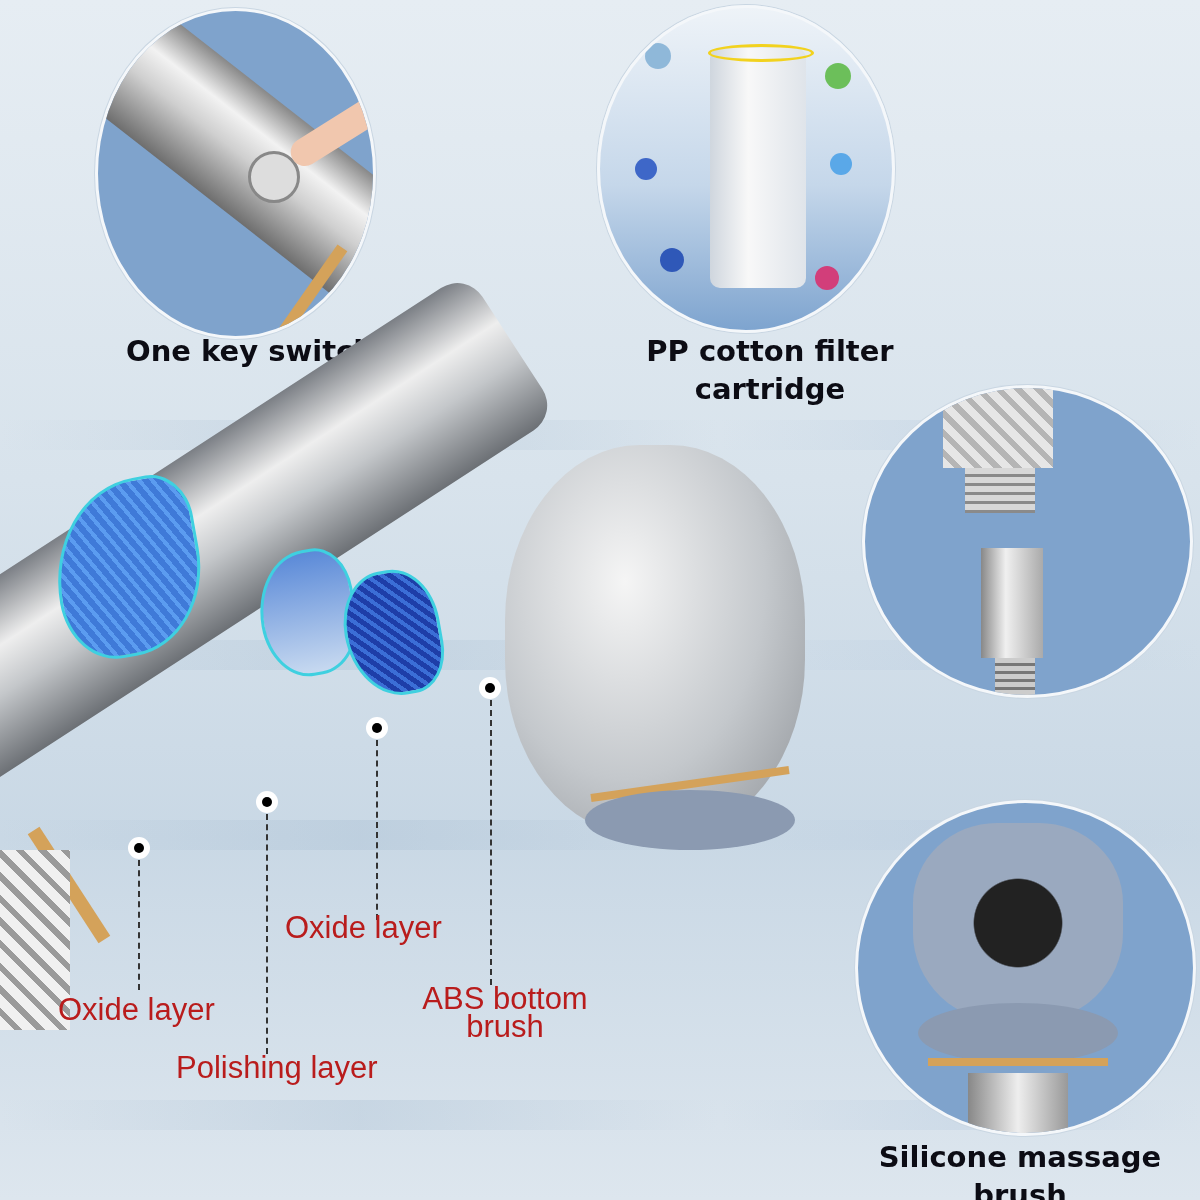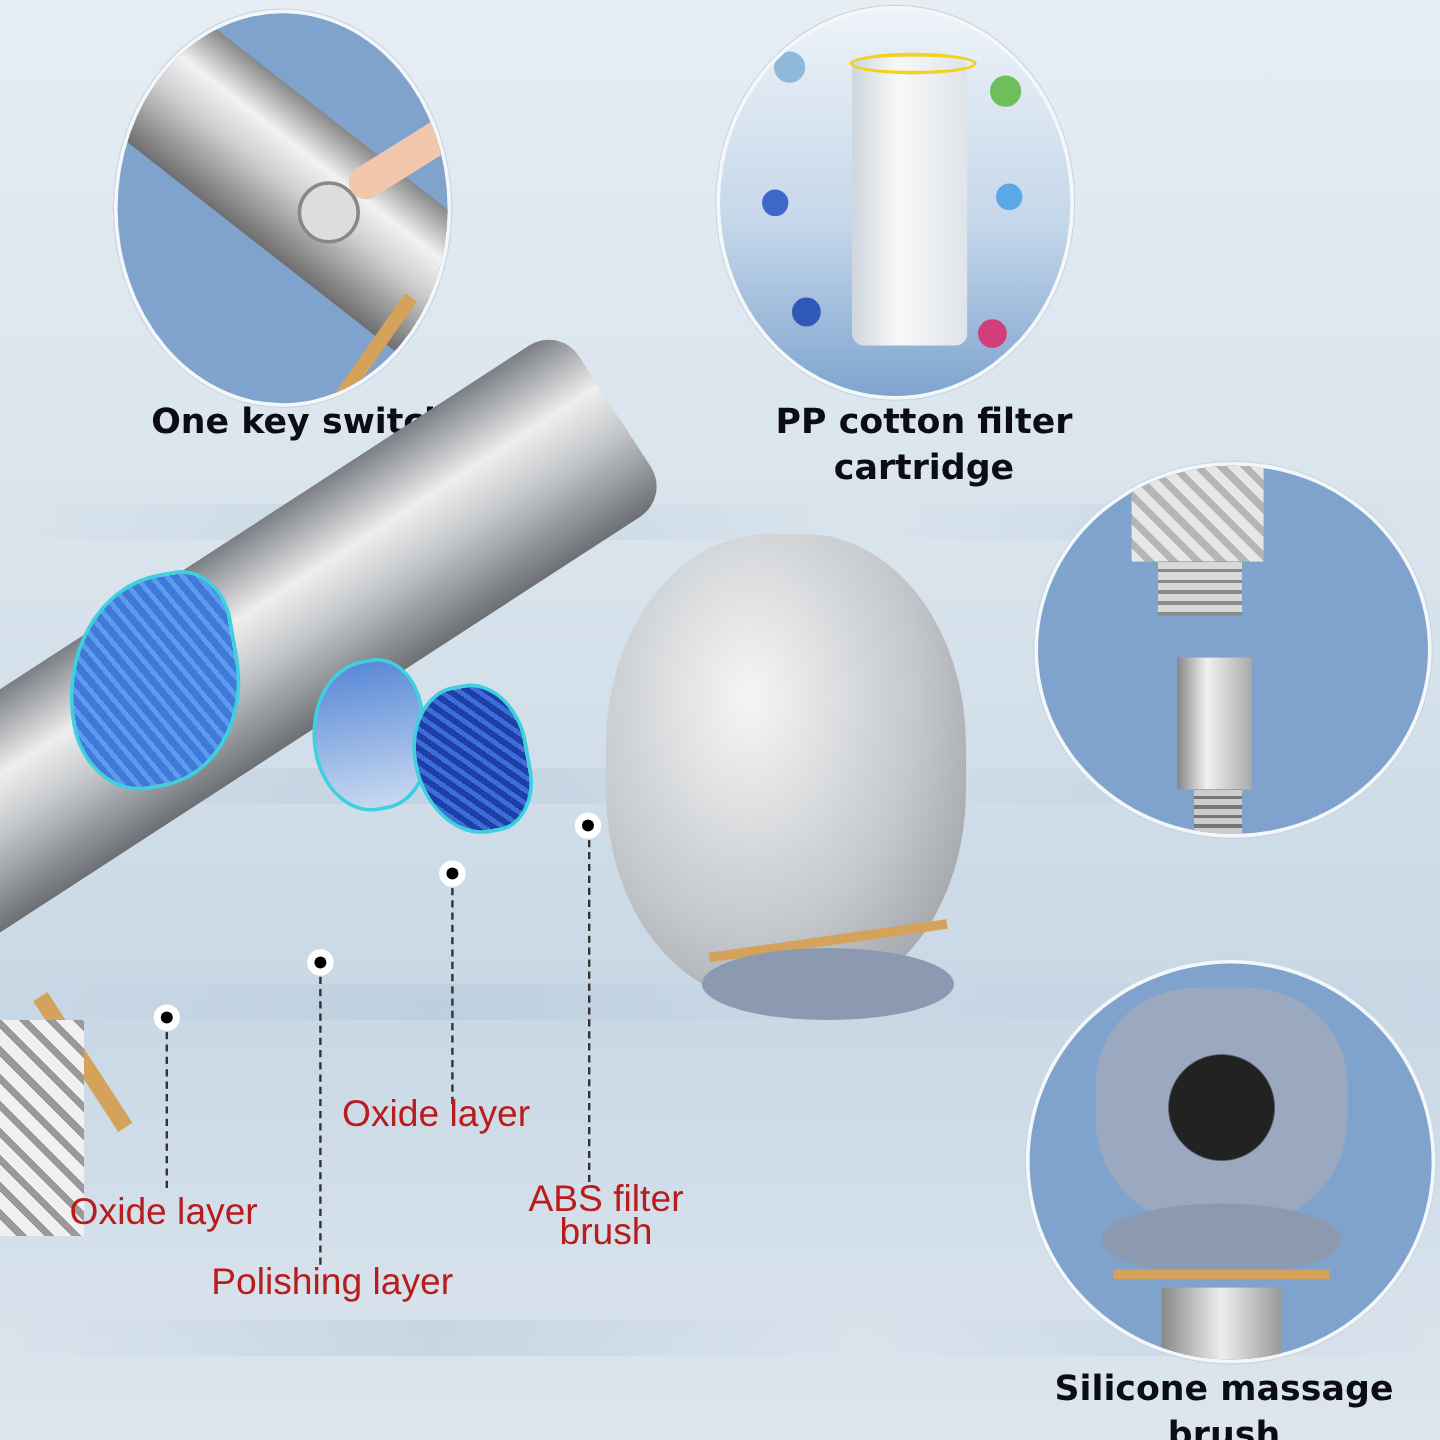--- a/index.html
+++ b/index.html
@@ -88,15 +88,15 @@
 
 <div class="leader" style="left:138px;top:860px;height:130px;"></div>
 <div class="leader" style="left:266px;top:814px;height:240px;"></div>
 <div class="leader" style="left:376px;top:740px;height:180px;"></div>
 <div class="leader" style="left:490px;top:700px;height:285px;"></div>
 
 <div class="label" style="left:58px;top:992px;">Oxide layer</div>
 <div class="label" style="left:176px;top:1050px;">Polishing layer</div>
 <div class="label" style="left:285px;top:910px;">Oxide layer</div>
 <div class="label" style="left:410px;top:985px;width:190px;text-align:center;line-height:28px;">
-  <div>ABS filter</div>
+  <div>ABS bottom</div>
   <div>brush</div>
 </div>
 
 </body></html>

